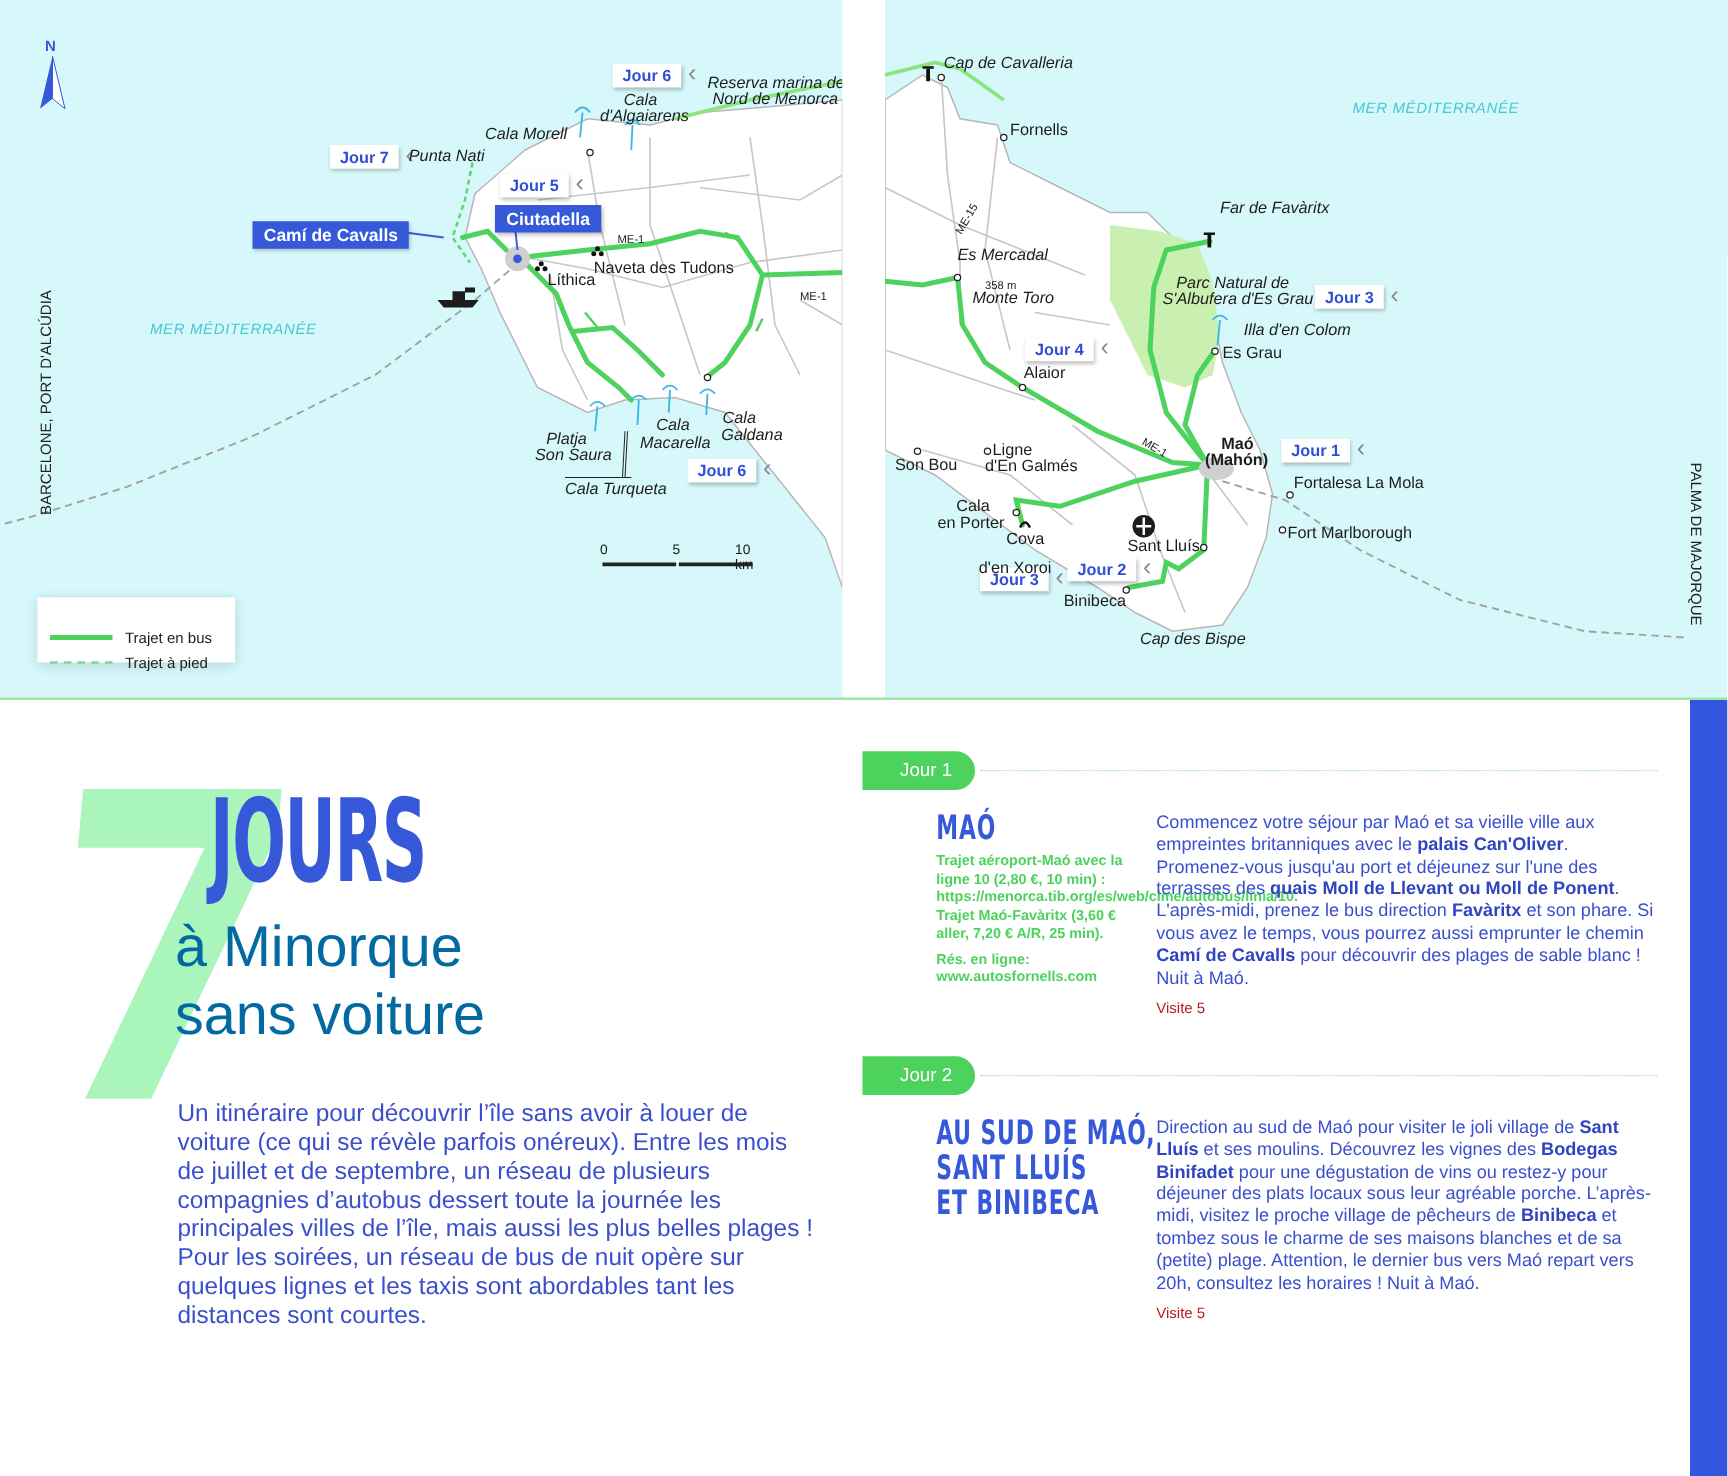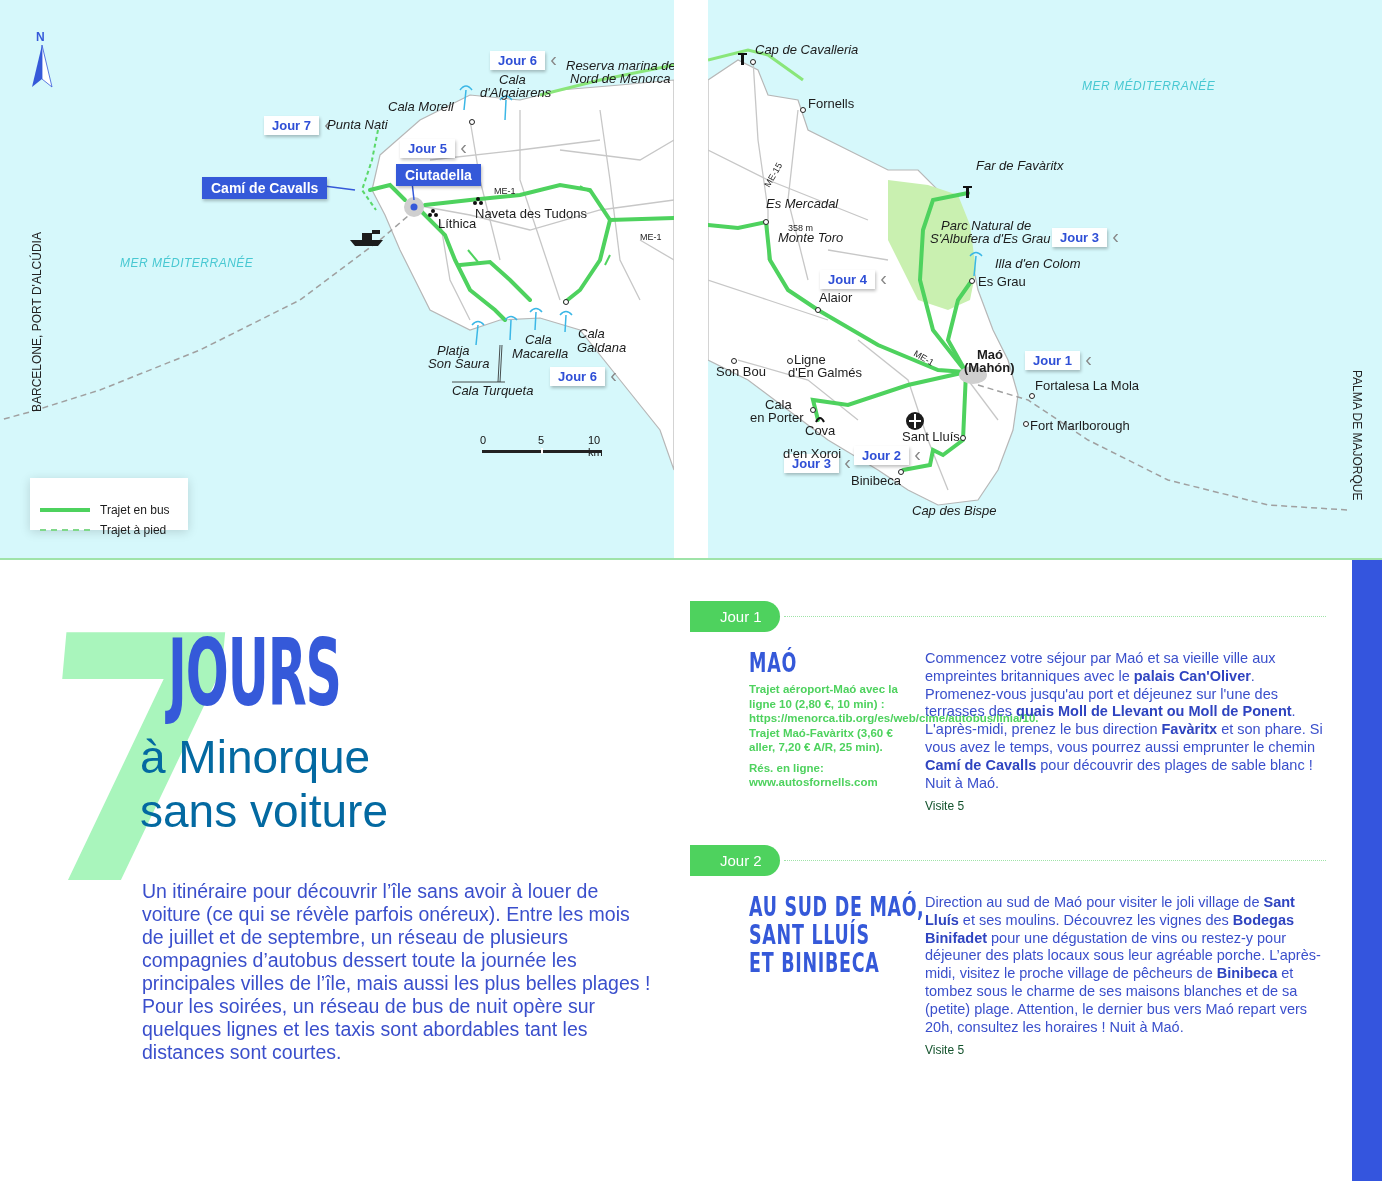--- a/index.html
+++ b/index.html
@@ -44,21 +44,21 @@
   .intro { position: absolute; left: 142px; top: 880px; width: 510px; font-family: "Liberation Sans", sans-serif; font-size: 19.5px; line-height: 23px; color: #3a4fcc; }
 
   .day-block { position: absolute; left: 690px; width: 636px; }
   .day-pill { position: absolute; left: 0; top: 0; width: 90px; height: 31px; background: #4ed25e; color: #fff; font-size: 15px; line-height: 31px; padding-left: 30px; border-radius: 0 16px 16px 0; font-weight: 500; }
   .day-rule { position: absolute; left: 94px; top: 15px; right: 0; border-top: 1px dotted #9fe3a8; }
   .day-title { position: absolute; left: 59px; font-family: "DejaVu Sans Condensed", "DejaVu Sans", sans-serif; font-weight: bold; color: #3559d9; font-size: 27px; line-height: 28px; transform: scaleX(0.72); transform-origin: left top; letter-spacing: 1px; white-space: nowrap; }
   .day-info { position: absolute; left: 59px; width: 165px; font-size: 11.5px; line-height: 14.5px; color: #4ed25e; font-weight: bold; }
   .day-info p + p { margin-top: 6px; }
   .day-body { position: absolute; left: 235px; width: 400px; font-size: 14.5px; line-height: 17.8px; color: #3a4fcc; }
   .day-body b { font-weight: bold; color: #2f44c0; }
-  .day-visit { font-size: 12px; color: #14532d; margin-top: 6px; }
+  .day-visit { font-size: 12px; color: #b91c1c; margin-top: 6px; }
 
   .blue-tab { position: absolute; left: 1352px; top: 560px; width: 30px; height: 621px; background: #3455de; }
 </style>
 </head>
 <body>
 
 <div class="map-panel map-left">
   <svg class="map" width="674" height="558">
 
     <path d="M380 155 L420 120 L470 95 L520 100 L560 90 L620 85 L674 80 L674 470 L660 430 L620 380 L580 330 L540 318 L500 320 L470 330 L430 310 L415 280 L400 250 L385 215 L372 190 Z" fill="#ffffff" stroke="#b7b7b7" stroke-width="1.2"></path>

